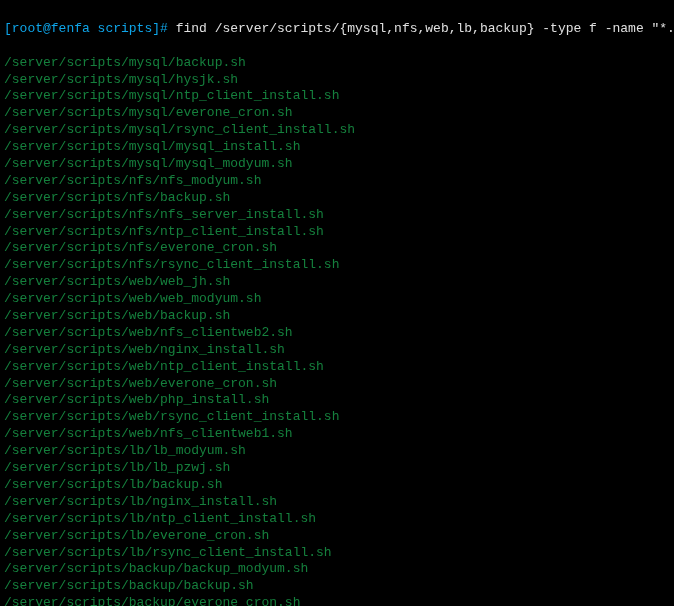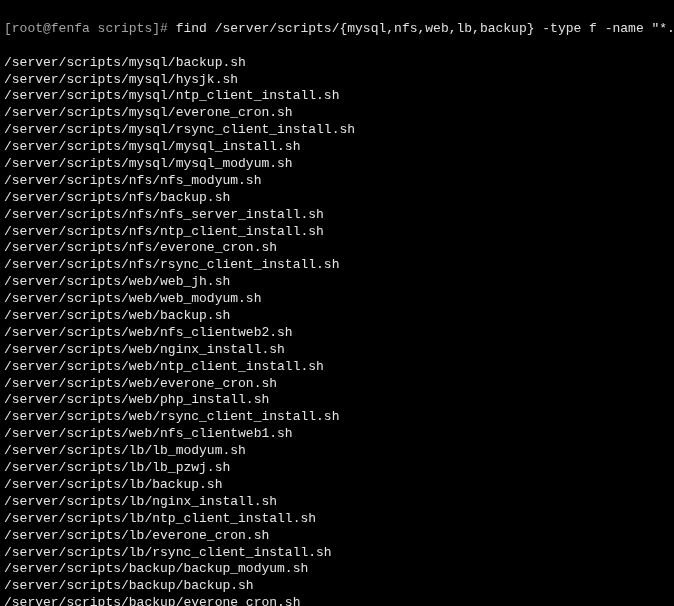--- a/index.html
+++ b/index.html
@@ -15,27 +15,27 @@
       color: #e0e0e0;
       padding: 4px;
       width: 674px;
       height: 606px;
       overflow: hidden;
     }
     .terminal {
       white-space: pre;
     }
     .prompt {
-      color: #a3a3a3;
+      color: #0ea5e9;
     }
     .command {
       color: #e0e0e0;
     }
     .output-line {
-      color: #e5e5e5;
+      color: #15803d;
     }
     .line {
       display: block;
     }
   </style>
 </head>
 <body>
 
 <div class="terminal">
 <span class="line"><span class="prompt">[root@fenfa scripts]# </span><span class="command">find /server/scripts/{mysql,nfs,web,lb,backup} -type f -name "*.sh"</span></span>

